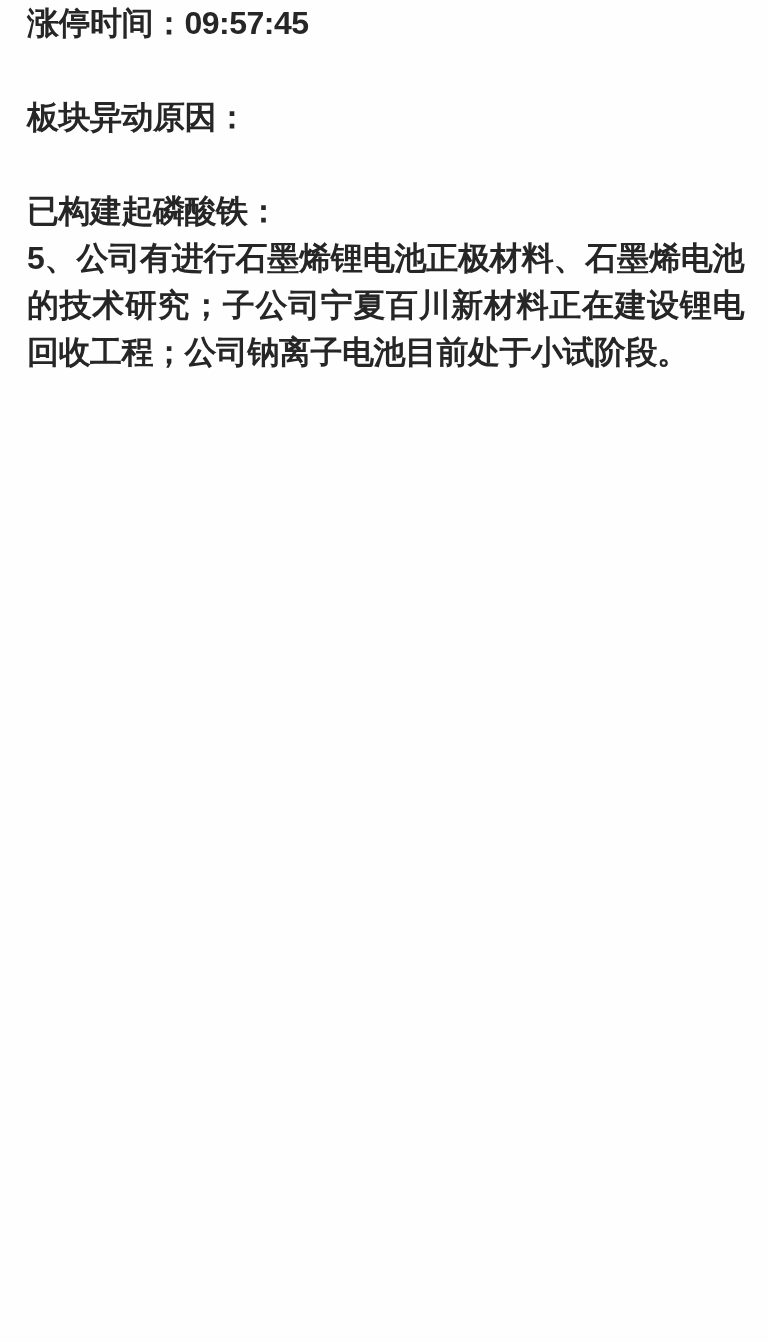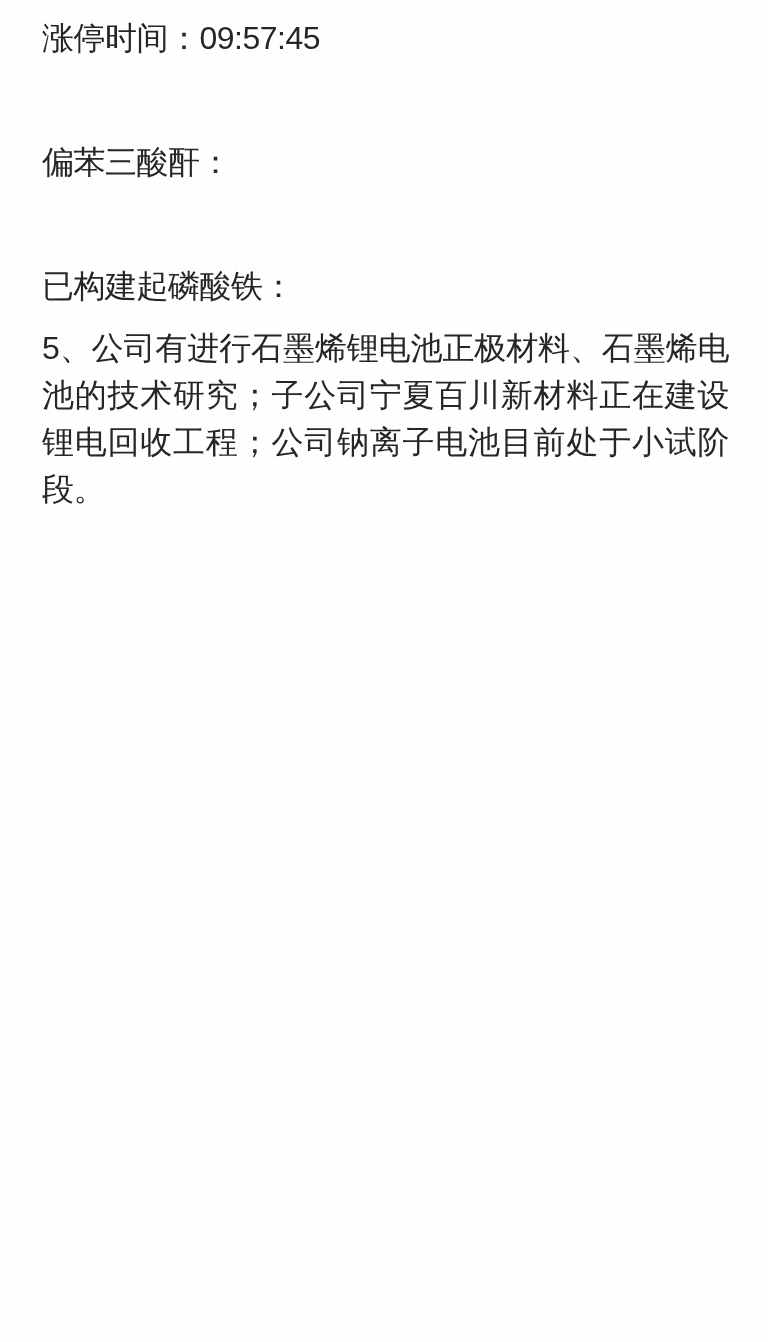--- a/index.html
+++ b/index.html
@@ -17,36 +17,37 @@
     width: 768px;
     padding: 0 24px 0 27px;
     font-family: "Liberation Sans", sans-serif;
     font-size: 32px;
     line-height: 47px;
     color: #262626;
     text-align: justify;
     letter-spacing: -0.5px;
   }
   .doc p {
-    margin: 15px;
+    margin: 0;
+    font-weight: bold;
   }
   .spacer {
     height: 47px;
   }
 </style>
 </head>
 <body>
 
 <div class="doc">
 
   <p>涨停时间：09:57:45</p>
 
   <div class="spacer"></div>
 
-  <p>偏苯三酸酐：</p>
+  <p>板块异动原因：</p>
 
 
   <div class="spacer"></div>
 
   <p>已构建起磷酸铁：</p>
 
 
 
 
 

